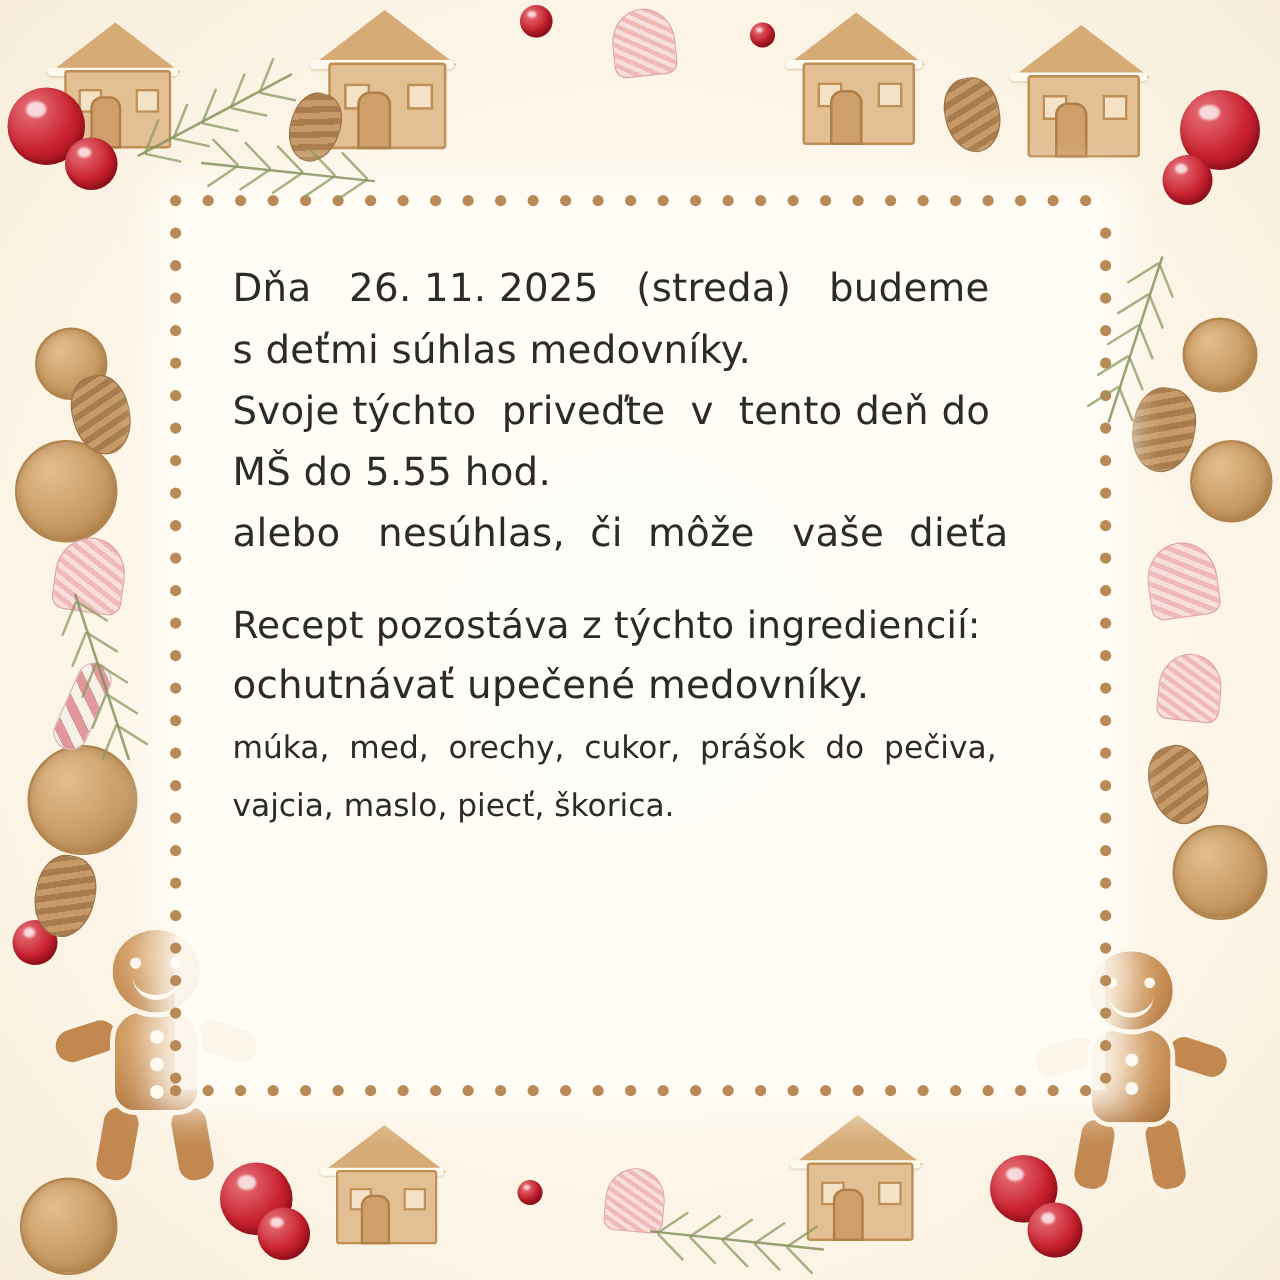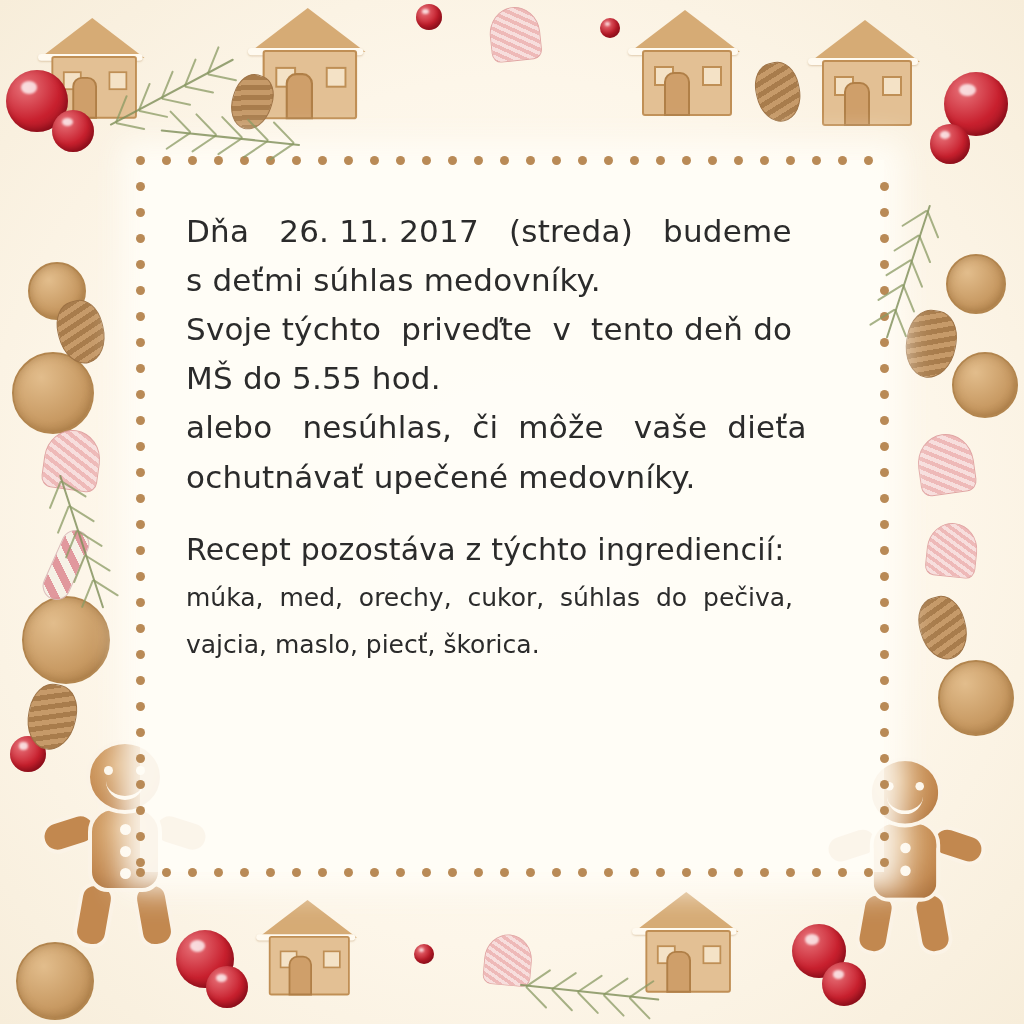--- a/index.html
+++ b/index.html
@@ -519,29 +519,29 @@
         <span style="left: 739.5px; top: 619.5px; background: rgb(185, 138, 86);"></span>
         <span style="left: -4.5px; top: 645.5px; background: rgb(185, 138, 86);"></span>
         <span style="left: 739.5px; top: 645.5px; background: rgb(185, 138, 86);"></span>
         <span style="left: -4.5px; top: 671.5px; background: rgb(185, 138, 86);"></span>
         <span style="left: 739.5px; top: 671.5px; background: rgb(185, 138, 86);"></span>
         <span style="left: -4.5px; top: 697.5px; background: rgb(185, 138, 86);"></span>
         <span style="left: 739.5px; top: 697.5px; background: rgb(185, 138, 86);"></span>
       </div>
 
     <div class="content">
-      <p class="para">Dňa   26. 11. 2017   (streda)   budeme</p>
+      <p class="para">Dňa   26. 11. 2025   (streda)   budeme</p>
       <p class="para l2">s deťmi súhlas medovníky.</p>
       <p class="para">Svoje týchto  priveďte  v  tento deň do</p>
       <p class="para l2">MŠ do 5.55 hod.</p>
       <p class="para">alebo   nesúhlas,  či  môže   vaše  dieťa</p>
+      <p class="para heading">Recept pozostáva z týchto ingrediencií:</p>
+
       <p class="para l2">ochutnávať upečené medovníky.</p>
-
-      <p class="para heading">Recept pozostáva z týchto ingrediencií:</p>
-      <p class="ingredients">múka,  med,  orechy,  cukor,  súhlas  do  pečiva,</p>
+      <p class="ingredients">múka,  med,  orechy,  cukor,  prášok  do  pečiva,</p>
       <p class="ingredients last">vajcia, maslo, piecť, škorica.</p>
     </div>
   </div>
 
   <div>
     <div class="sprig" style="left:110px; top:120px; transform:rotate(-28deg);">
       <b></b>
       <i style="left:6px;  transform:rotate(40deg)"></i>
         <i style="left:6px;  transform:rotate(-40deg)"></i>
       <i style="left:32px; transform:rotate(40deg)"></i>

